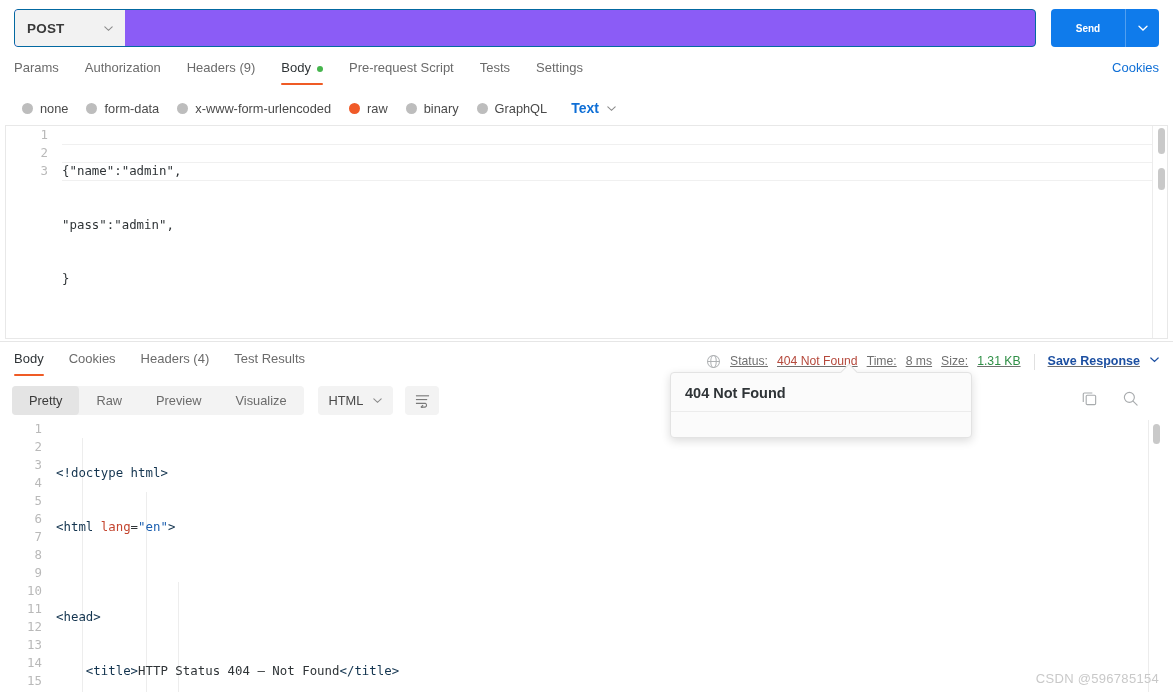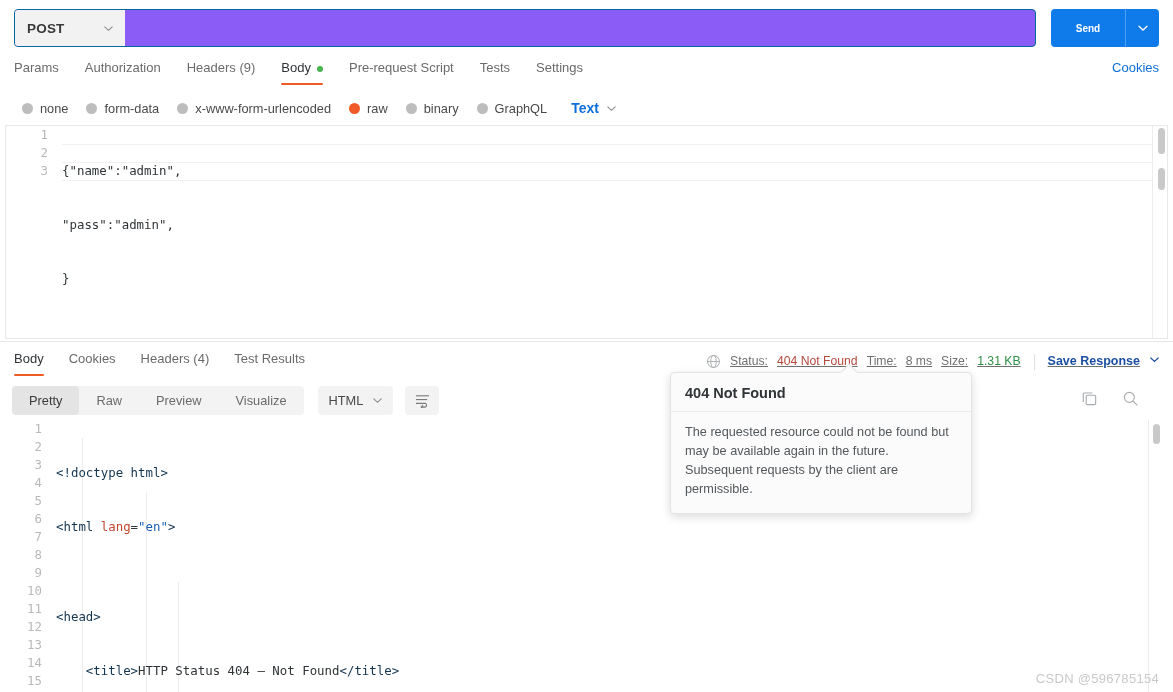--- a/index.html
+++ b/index.html
@@ -311,17 +311,16 @@
     </div>
 
     <div class="vline" style="left:1148px; top:0; height:100%;"></div>
     <div class="sb-thumb" style="left:1153px; top:4px; height:20px;"></div>
   </div>
 
   <div class="tip">
     <div class="arrow"></div>
     <div class="tip-title">404 Not Found</div>
     <div class="tip-hr"></div>
-    <div class="tip-body">The requested resource could not be found but may be available again in the future. Subsequent requests by the client are permissible.</div>
   </div>
 
   <div class="wm">CSDN @596785154</div>
 </div>
 
 </body></html>

